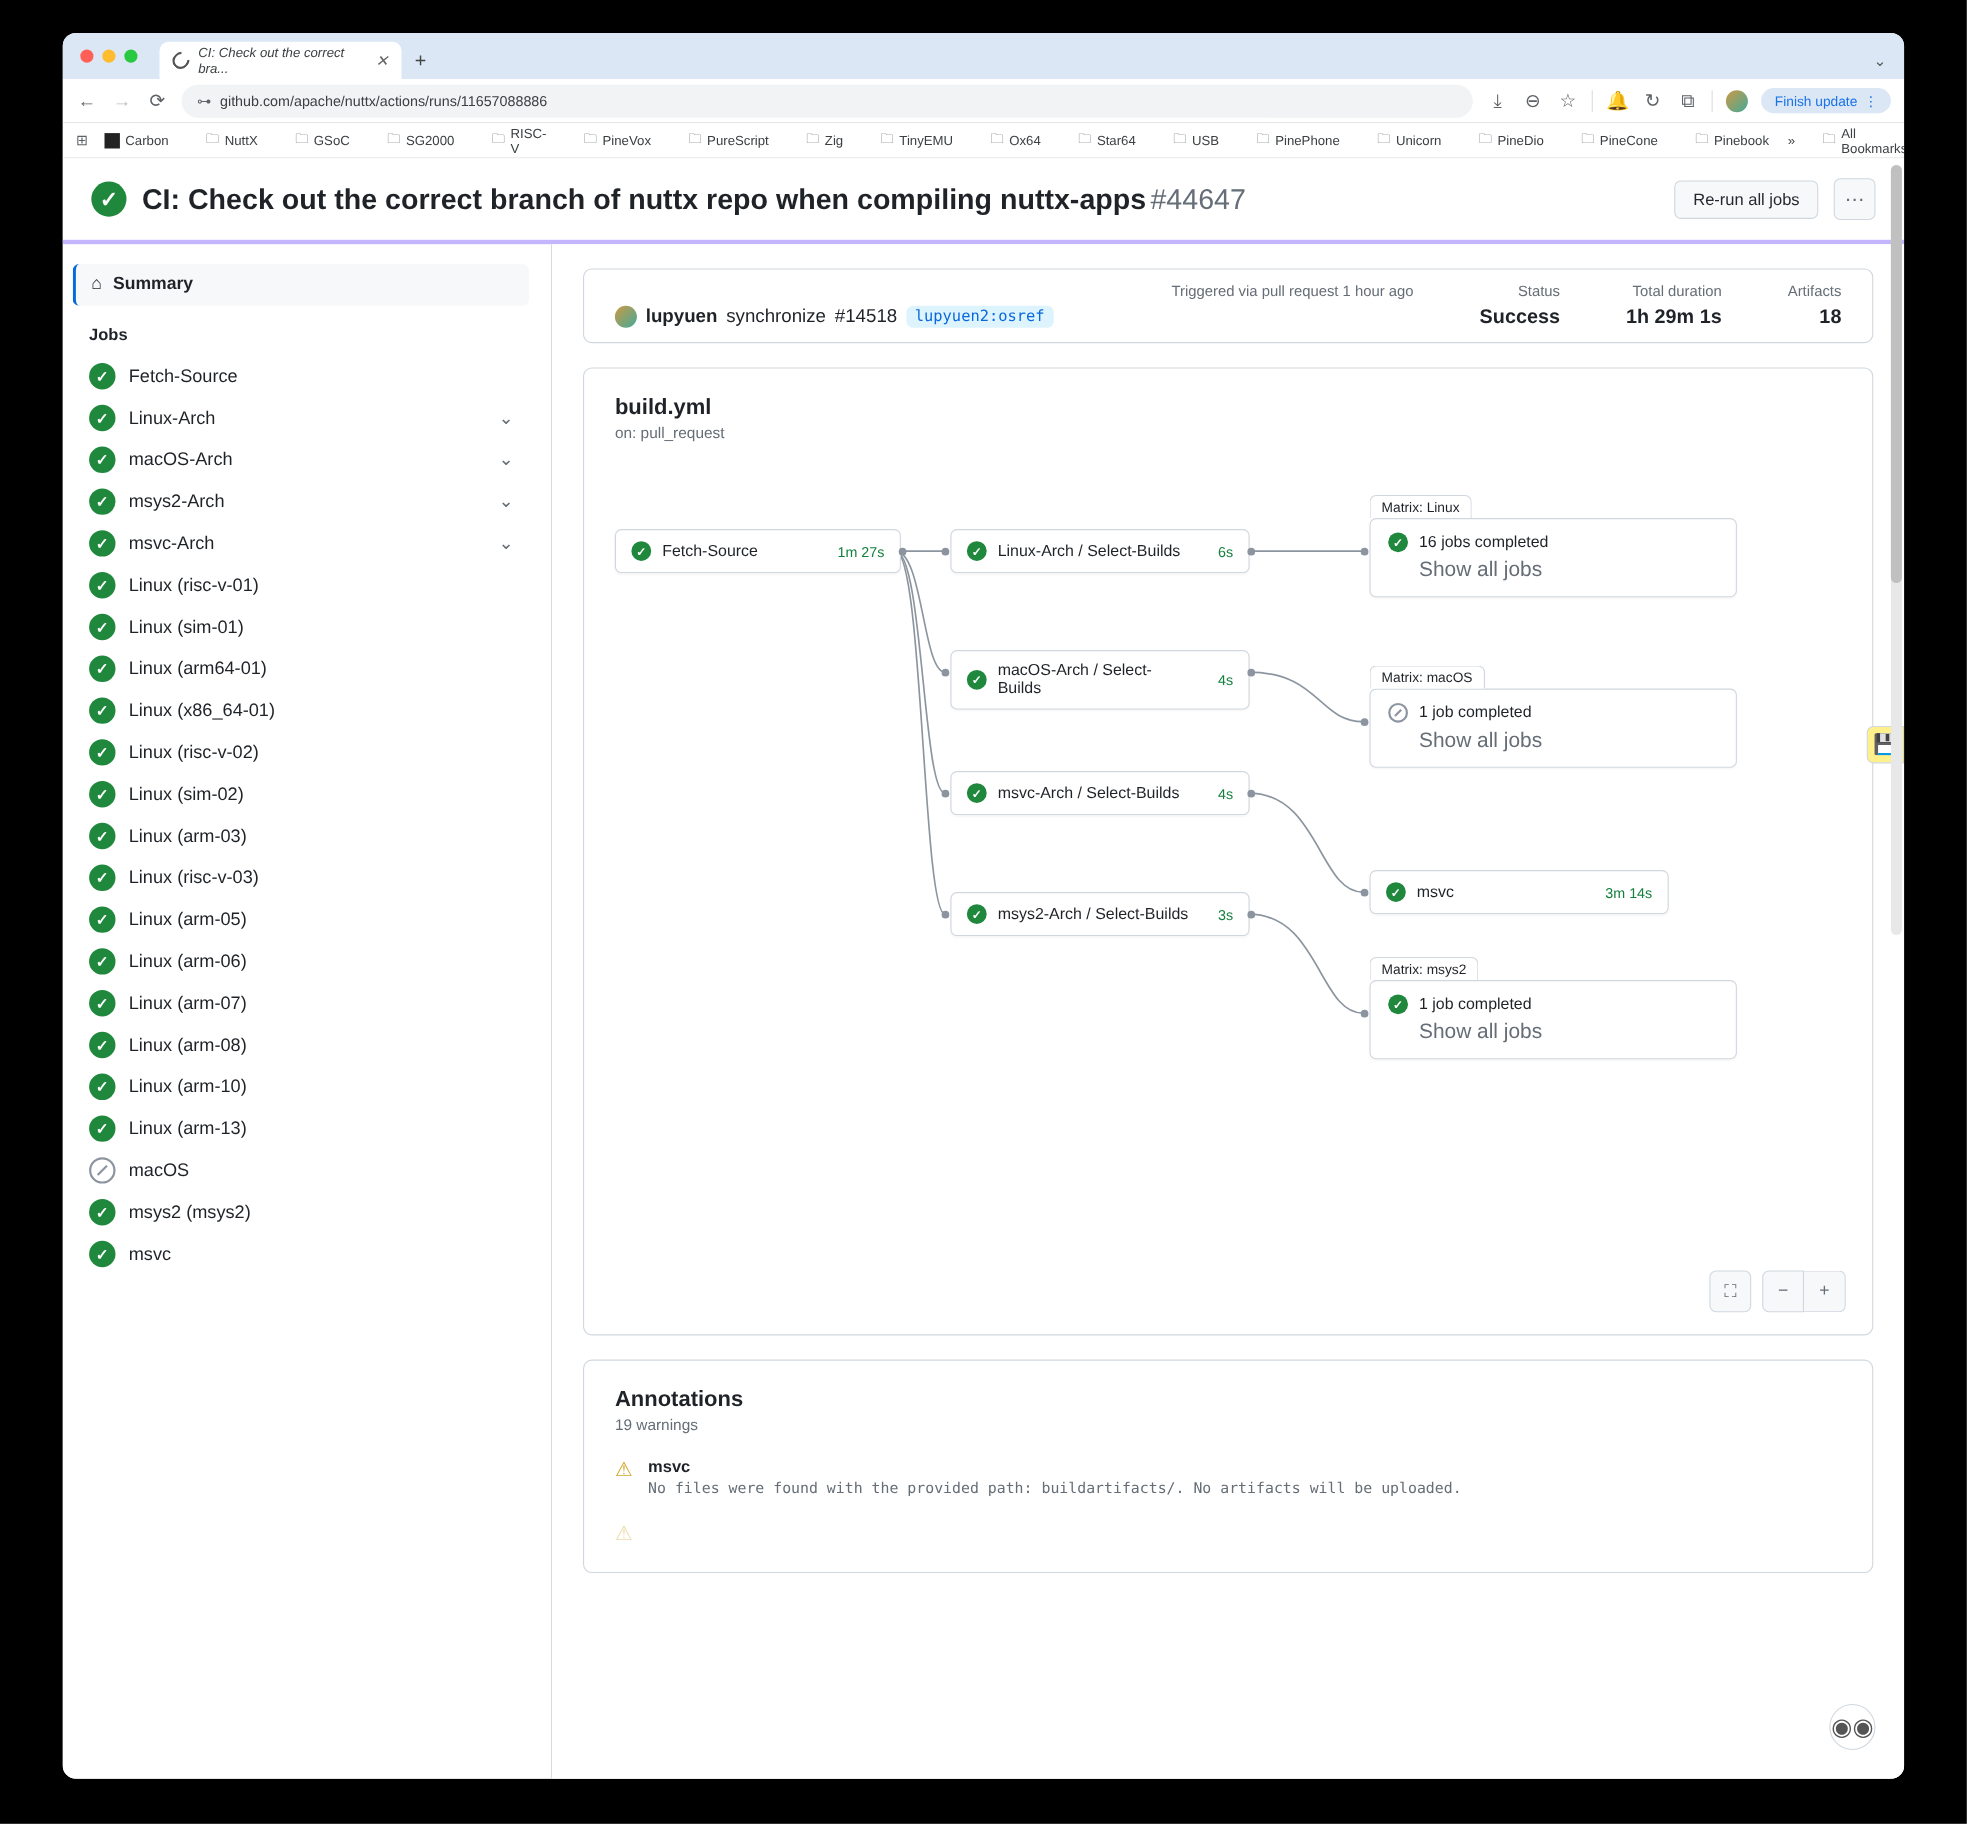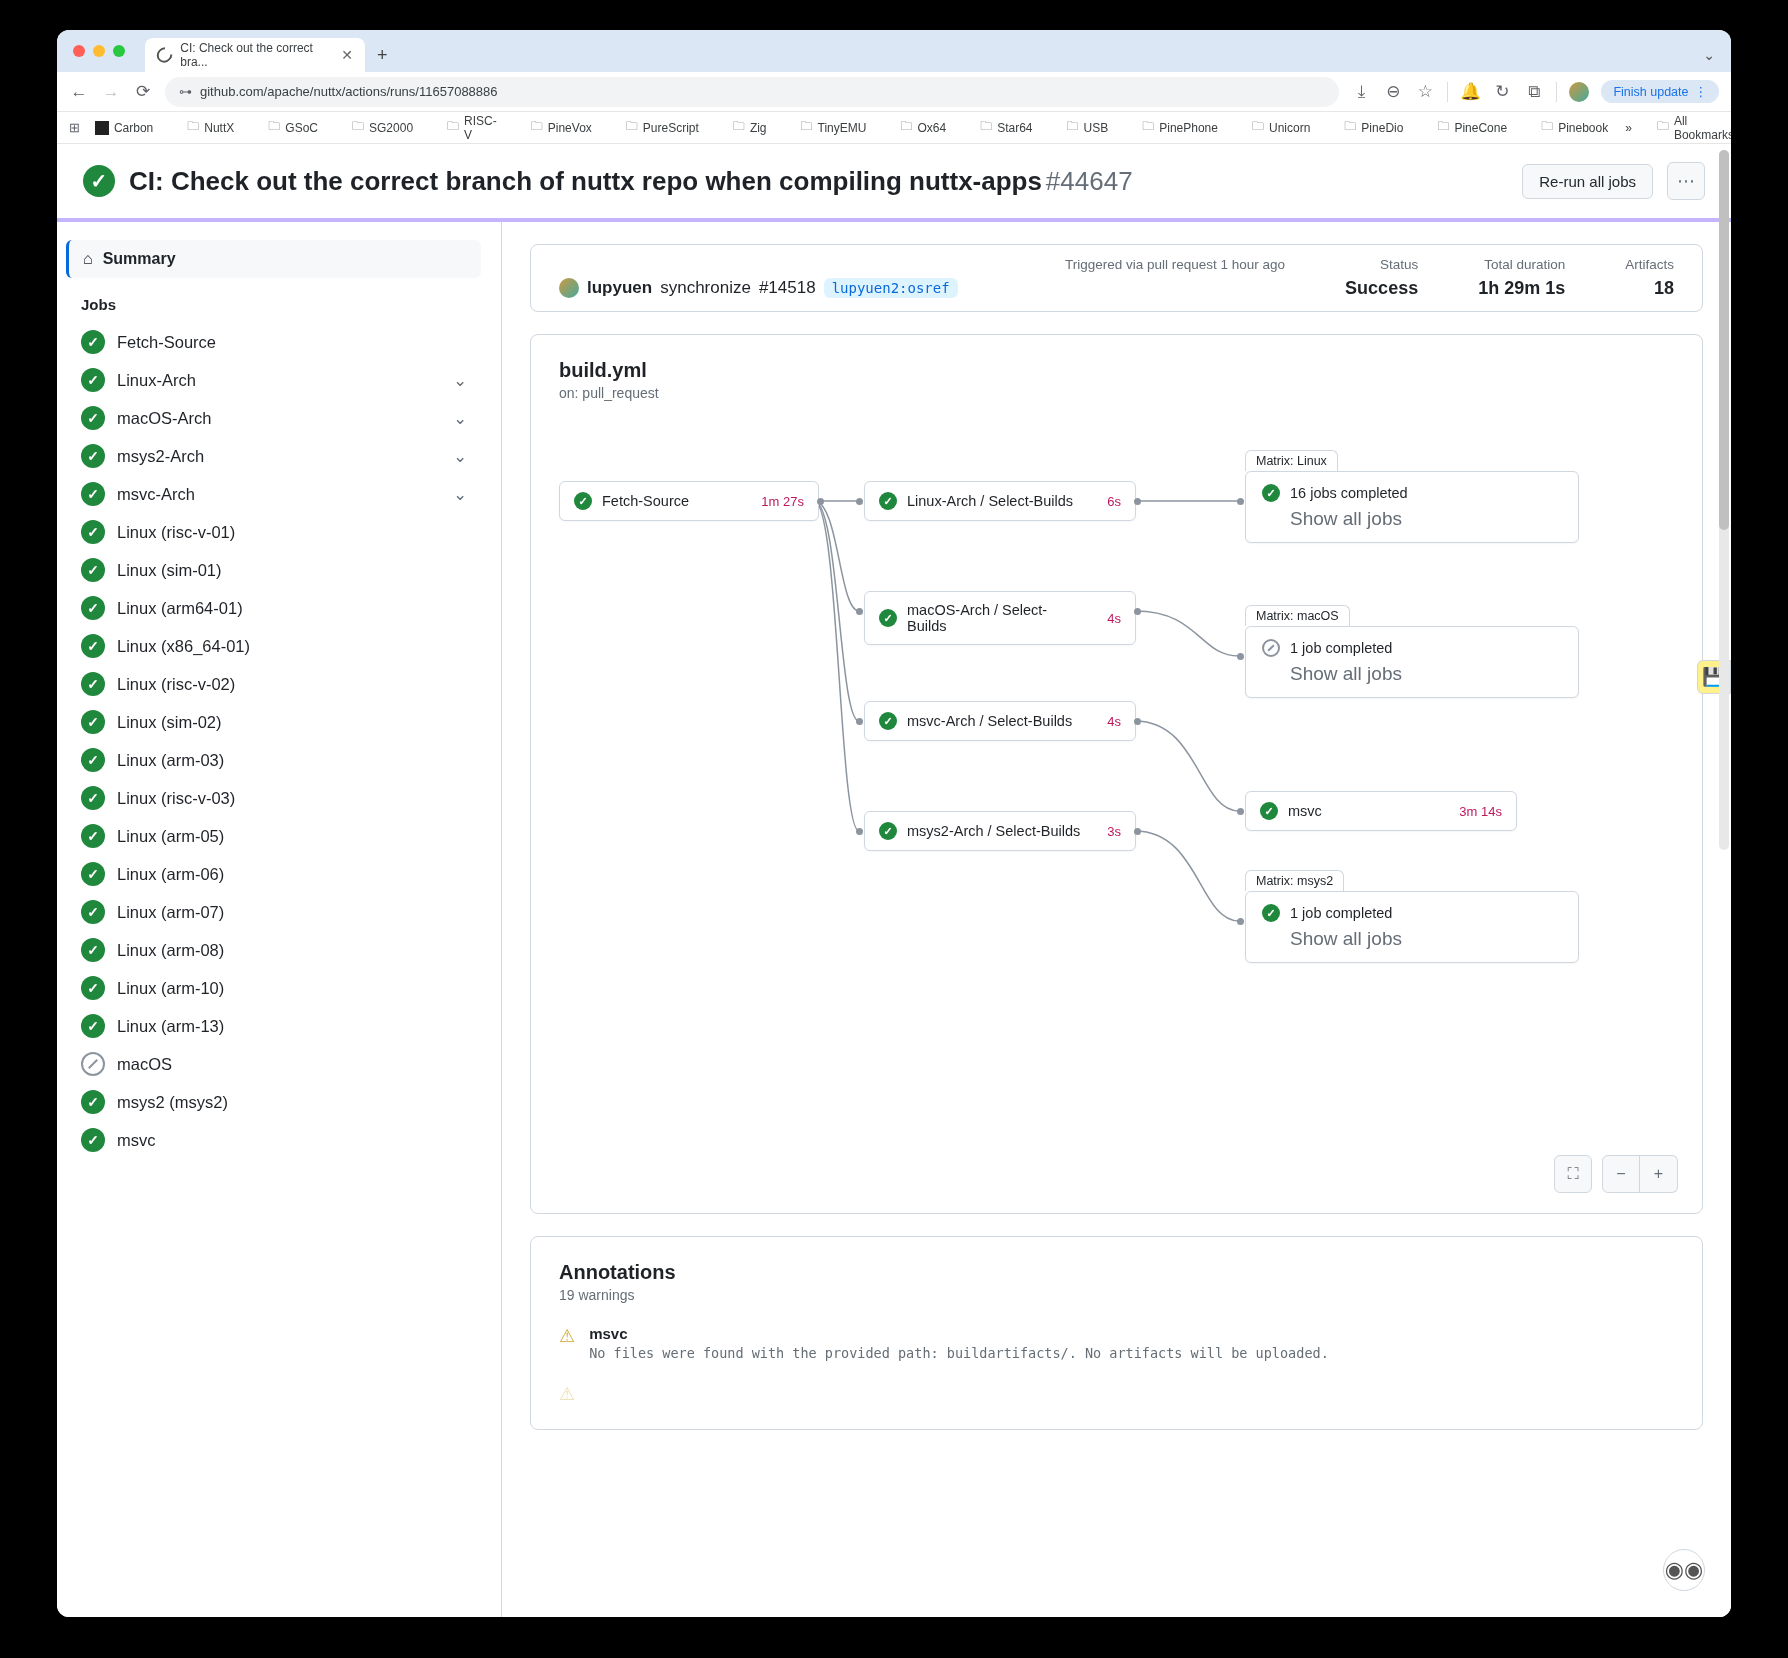--- a/index.html
+++ b/index.html
@@ -31,20 +31,21 @@
   }
   .traffic { display:flex; gap:8px; align-items:center; height:100%; padding-right:20px;}
   .dot { width:12px; height:12px; border-radius:50%; }
   .dot.red{background:#ff5f57;} .dot.yel{background:#febc2e;} .dot.grn{background:#28c840;}
   .tab {
     display:flex; align-items:center; gap:8px;
     background:#fff; height:34px;
     border-radius:8px 8px 0 0;
     padding:0 12px; font-size:12px; color:#3c4043;
     max-width:220px;
+    font-style:italic;
   }
   .tab .fav{width:16px;height:16px;border:2px solid #555;border-radius:50%;border-top-color:transparent;transform:rotate(45deg);}
   .tab .x{color:#666;font-size:14px;}
   .newtab{color:#444;padding:0 12px;height:34px;display:flex;align-items:center;font-size:18px;}
   .tabbar-right{margin-left:auto;padding:0 16px;height:34px;display:flex;align-items:center;color:#555;}
   .urlbar{
     height:40px; background:#fff; border-bottom:1px solid #e6e6e6;
     display:flex; align-items:center; padding:0 12px; gap:12px;
   }
   .nav-icn{color:#5f6368;font-size:17px;width:20px;text-align:center;}
@@ -128,21 +129,21 @@
     padding:24px 28px;position:relative;height:880px;
   }
   .wf-title{font-size:20px;font-weight:600;}
   .wf-sub{font-size:14px;color:#656d76;margin-top:3px;}
   .graph{position:relative;margin-top:30px;height:720px;}
   .node{
     position:absolute;background:#fff;border:1px solid #d0d7de;border-radius:6px;
     padding:10px 14px;display:flex;align-items:center;gap:10px;
     font-size:14.5px;box-shadow:0 1px 2px rgba(0,0,0,0.04);
   }
-  .node .dur{color:#be185d;font-size:13px;margin-left:auto;padding-left:16px;}
+  .node .dur{color:#15803d;font-size:13px;margin-left:auto;padding-left:16px;}
   .status-xs{
     width:18px;height:18px;border-radius:50%;background:#1f883d;
     display:flex;align-items:center;justify-content:center;color:#fff;font-size:11px;flex-shrink:0;
   }
   .status-xs.skip{background:#fff;border:2px solid #8c959f;position:relative;}
   .status-xs.skip::after{content:"";width:8px;height:2px;background:#8c959f;transform:rotate(-45deg);position:absolute;}
   .matrix{
     position:absolute;background:#fff;border:1px solid #d0d7de;border-radius:6px;
     width:334px;box-shadow:0 1px 2px rgba(0,0,0,0.04);
   }

